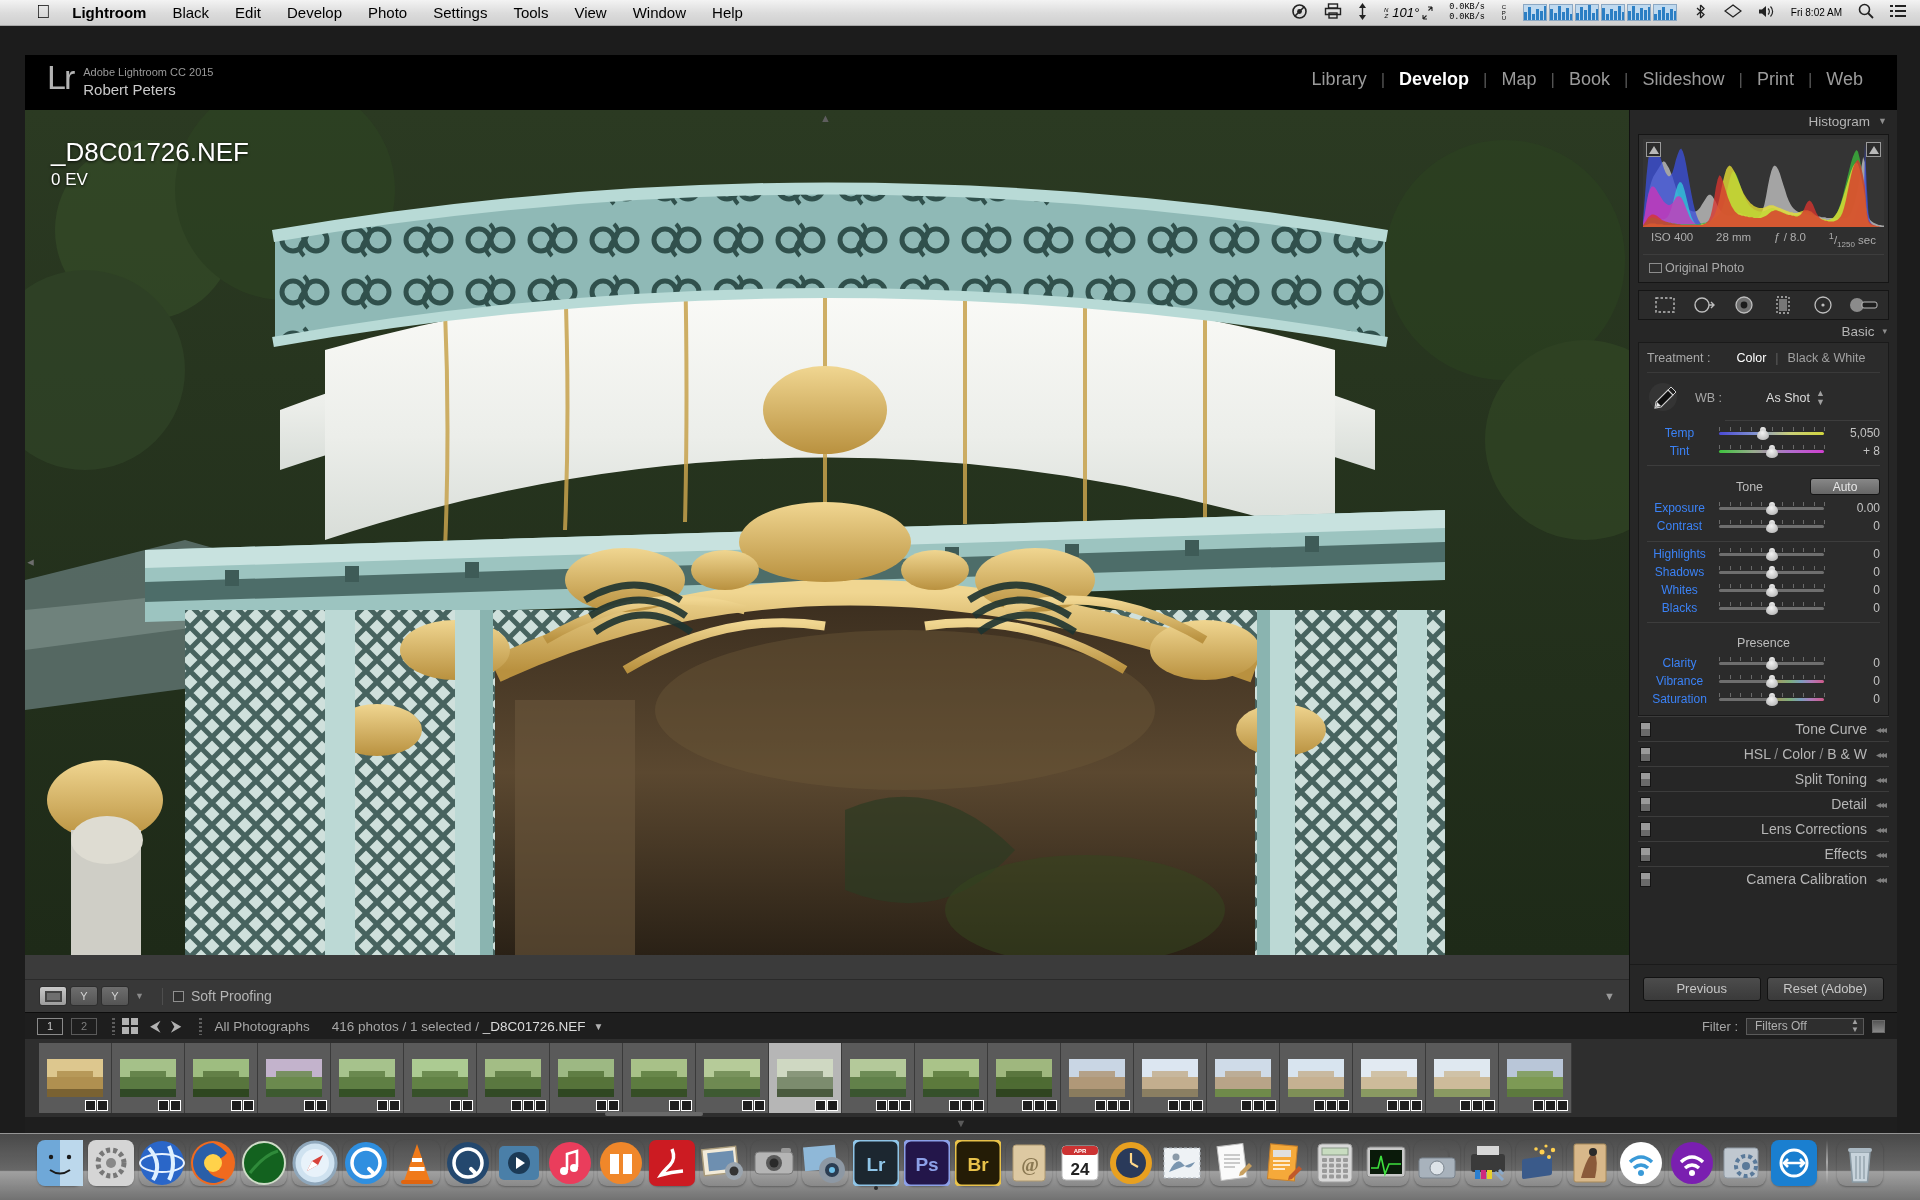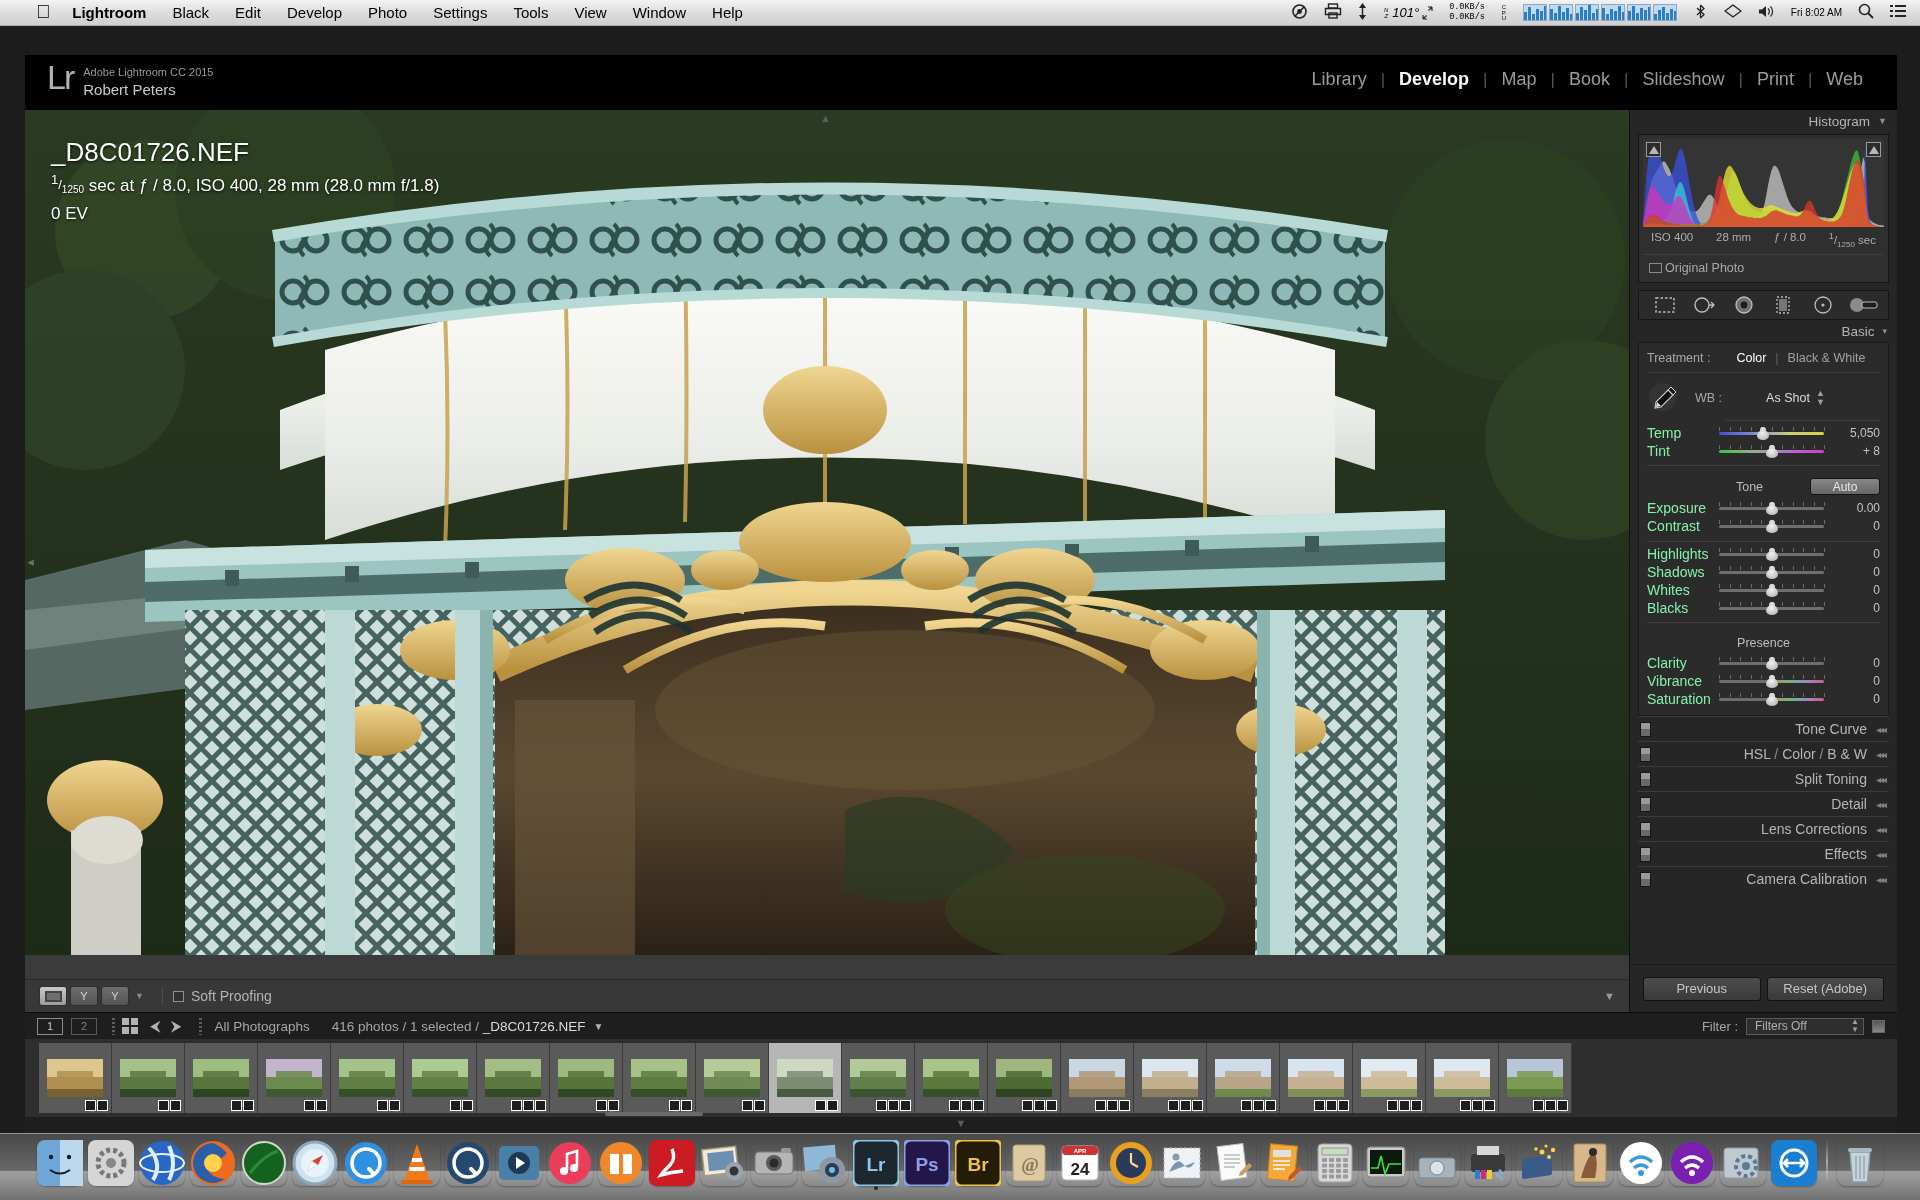--- a/index.html
+++ b/index.html
@@ -142,21 +142,21 @@
   .treat-row .opt.active { color: #fff; }
   .treat-row .bar { color: #5d5d5d; margin: 0 9px; }
 
   .wb-row { display: flex; align-items: center; padding: 8px 0 3px 0; position: relative; }
   .eyedropper { width: 36px; height: 34px; position: relative; }
   .wb-label { color: #a8a8a8; font-size: 12.5px; margin-left: 12px; }
   .wb-value { color: #dcdcdc; font-size: 12.5px; margin-left: 44px; }
   .wb-spin { color: #a0a0a0; font-size: 9px; margin-left: 6px; line-height:9px; }
 
   .slider-row { display: flex; align-items: center; height: 16px; margin-top: 2px; }
-  .sl-name { width: 72px; text-align: left; color: #86efac; font-size: 14px; padding-right: 7px; }
+  .sl-name { width: 72px; text-align: center; color: #3b82f6; font-size: 12px; padding-right: 7px; }
   .sl-track { position: relative; width: 105px; height: 14px; }
   .sl-line { position: absolute; top: 6px; left: 0; width: 100%; height: 3px; background: #6e6e6e; border-radius: 2px; }
   .sl-line.grad-temp { background: linear-gradient(90deg,#4a4ad6,#7f8fd0,#c9cf7a,#d2d63f); }
   .sl-line.grad-tint { background: linear-gradient(90deg,#3ec43e,#9aab8f,#b06fcd,#cf3fcf); }
   .sl-line.grad-vib { background: linear-gradient(90deg,#6e6e6e 45%,#9aa06b 58%,#7fae7f 68%,#7a9dbd 78%,#b07ab8 88%,#cf5a8a 100%); }
   .sl-ticks { position: absolute; top: 1px; left: 0; width: 100%; height: 5px; }
   .sl-ticks i { position: absolute; top: 0; width: 1px; height: 4px; background: #6a6a6a; }
   .sl-knob { position: absolute; top: 1px; width: 12px; height: 13px; margin-left: -6px; }
   .sl-knob::before { content:''; position:absolute; left:3px; top:0; width:6px; height:5px;
     background: linear-gradient(180deg,#efefef,#bdbdbd); border-radius: 3px 3px 0 0; }
@@ -540,24 +540,20 @@
               <rect x="1232" y="500" width="13" height="345"></rect>
             </g>
 
             <ellipse cx="80" cy="690" rx="58" ry="40" fill="url(#goldG)"></ellipse>
             <rect x="46" y="720" width="70" height="125" fill="#cfcec6"></rect>
             <ellipse cx="82" cy="730" rx="36" ry="24" fill="#dedcd2"></ellipse>
           </svg>
 
           <div class="photo-info">
             <div class="pi-name">_D8C01726.NEF</div>
-            <div class="pi-exif">
-              <span class="frac"><sup>1</sup>/<sub>1250</sub></span>
-              <span>sec at ƒ / 8.0, ISO 400, 28 mm (28.0 mm f/1.8)</span>
-            </div>
             <div class="pi-ev">0 EV</div>
           </div>
         </div>
 
         <div class="lr-toolbar">
           <div class="tb-btn lighter">
             <span class="tb-inner-rect"></span>
           </div>
           <div class="tb-group">
             <div class="tb-btn">Y</div>

